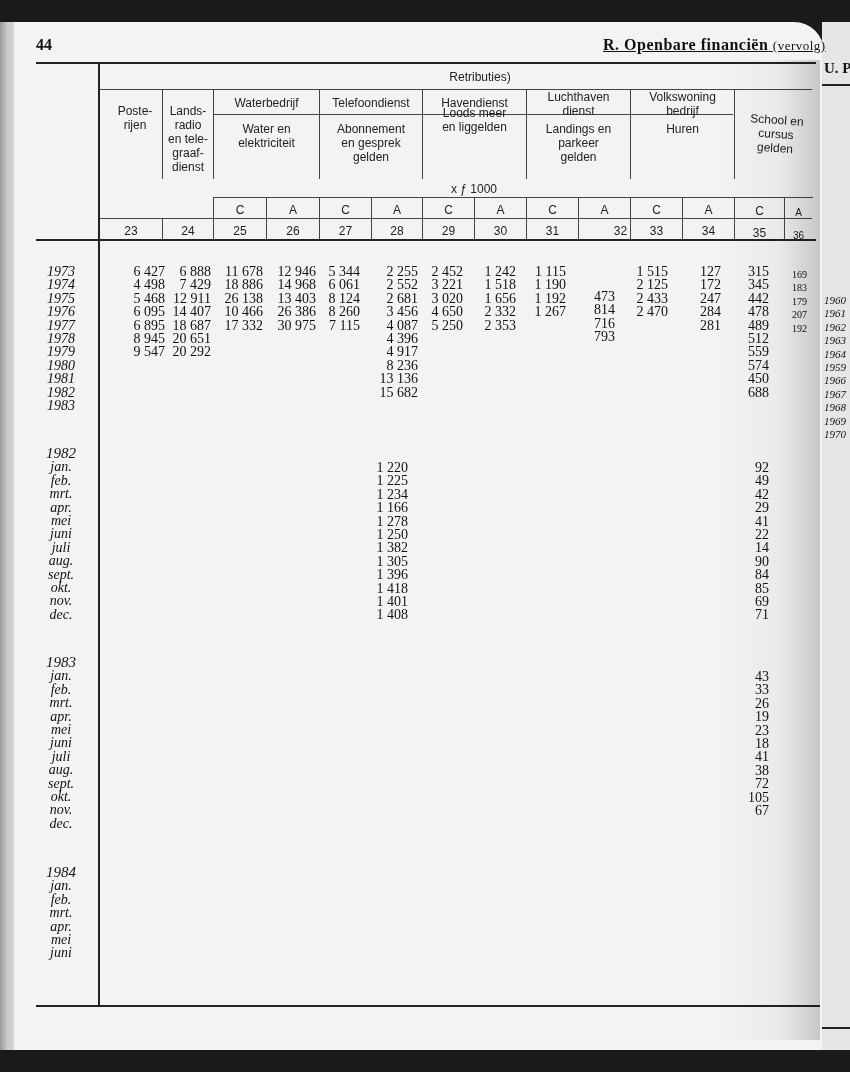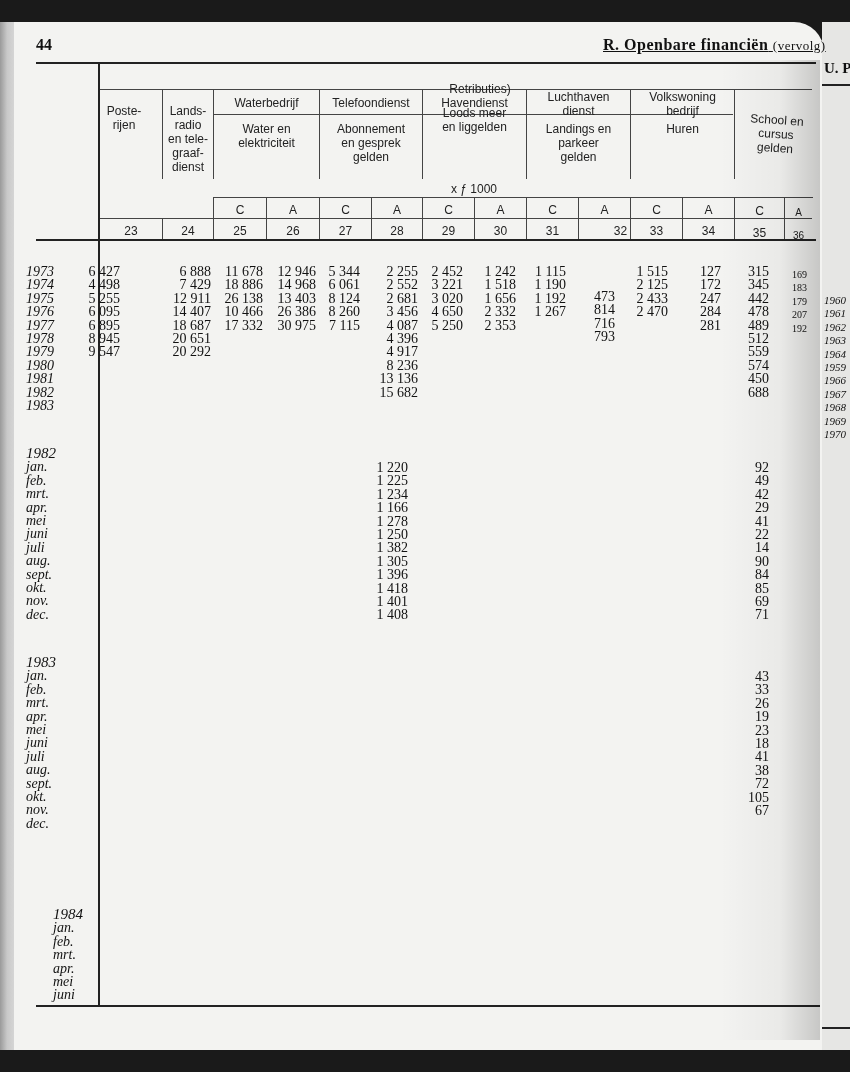--- a/index.html
+++ b/index.html
@@ -38,21 +38,21 @@
   .rule { position: absolute; background: #222; }
   .thin { position: absolute; background: #444; }
 
   .hdr {
     position: absolute; font-family: "Liberation Sans", sans-serif; font-size: 12px;
     text-align: center; line-height: 14px; color: #222;
   }
   .num-hdr { font-size: 12px; }
 
   .stub { position: absolute; left: 26px; width: 70px; font-style: italic; font-size: 14px; line-height: 13.4px; }
-  .stub div { height: 13.4px; }
+  .stub div { height: 13.4px; text-align: center; }
   .stub .yr { font-size: 15px; }
 
   .col { position: absolute; font-size: 14px; line-height: 13.4px; text-align: right; white-space: pre; }
   .col div { height: 13.4px; }
   .col.small { font-size: 10px; font-family: "Liberation Serif", serif; }
 </style>
 </head>
 <body>
 
 <div class="page-edge"></div>
@@ -106,23 +106,23 @@
 <div class="thin" style="left:526px; top:89px; width:1px; height:90px;"></div>
 <div class="thin" style="left:526px; top:197px; width:1px; height:42px;"></div>
 <div class="thin" style="left:578px; top:197px; width:1px; height:42px;"></div>
 <div class="thin" style="left:630px; top:89px; width:1px; height:90px;"></div>
 <div class="thin" style="left:630px; top:197px; width:1px; height:42px;"></div>
 <div class="thin" style="left:682px; top:197px; width:1px; height:42px;"></div>
 <div class="thin" style="left:734px; top:89px; width:1px; height:90px;"></div>
 <div class="thin" style="left:734px; top:197px; width:1px; height:42px;"></div>
 <div class="thin" style="left:784px; top:197px; width:1px; height:42px;"></div>
 
-<div class="hdr" style="left:400px; top:82px; width:160px;">Retributies)</div>
-
-<div class="hdr" style="left:93px; top:104px; width:62px; white-space:pre;">Poste-
+<div class="hdr" style="left:400px; top:70px; width:160px;">Retributies)</div>
+
+<div class="hdr" style="left:104px; top:104px; width:62px; white-space:pre;">Poste-
 rijen</div>
 <div class="hdr" style="left:163px; top:104px; width:50px; white-space:pre;">Lands-
 radio
 en tele-
 graaf-
 dienst</div>
 
 <div class="hdr" style="left:214px; top:96px; width:105px;">Waterbedrijf</div>
 <div class="hdr" style="left:214px; top:122px; width:105px; white-space:pre;">Water en
 elektriciteit</div>
@@ -216,31 +216,31 @@
     <div>apr.</div>
     <div>mei</div>
     <div>juni</div>
     <div>juli</div>
     <div>aug.</div>
     <div>sept.</div>
     <div>okt.</div>
     <div>nov.</div>
     <div>dec.</div>
   </div>
-<div class="stub" id="stub-1984" style="top:908px;margin-left:27px;">
+<div class="stub" id="stub-1984" style="top:866px;">
     <div class="yr">1984</div>
     <div>jan.</div>
     <div>feb.</div>
     <div>mrt.</div>
     <div>apr.</div>
     <div>mei</div>
     <div>juni</div>
   </div>
 
-<div class="col" id="a-c23" style="right: 730px; top: 265px;"><div>6 427</div><div>4 498</div><div>5 255</div><div>6 095</div><div>6 895</div><div>8 945</div><div>9 547</div><div></div><div></div><div></div><div></div></div>
+<div class="col" id="a-c23" style="right: 685px; top: 265px;"><div>6 427</div><div>4 498</div><div>5 468</div><div>6 095</div><div>6 895</div><div>8 945</div><div>9 547</div><div></div><div></div><div></div><div></div></div>
 <div class="col" id="a-c24" style="right: 639px; top: 265px;"><div>6 888</div><div>7 429</div><div>12 911</div><div>14 407</div><div>18 687</div><div>20 651</div><div>20 292</div><div></div><div></div><div></div><div></div></div>
 <div class="col" id="a-c25" style="right: 587px; top: 265px;"><div>11 678</div><div>18 886</div><div>26 138</div><div>10 466</div><div>17 332</div><div></div><div></div><div></div><div></div><div></div><div></div></div>
 <div class="col" id="a-c26" style="right: 534px; top: 265px;"><div>12 946</div><div>14 968</div><div>13 403</div><div>26 386</div><div>30 975</div><div></div><div></div><div></div><div></div><div></div><div></div></div>
 <div class="col" id="a-c27" style="right: 490px; top: 265px;"><div>5 344</div><div>6 061</div><div>8 124</div><div>8 260</div><div>7 115</div><div></div><div></div><div></div><div></div><div></div><div></div></div>
 <div class="col" id="a-c28" style="right: 432px; top: 265px;"><div>2 255</div><div>2 552</div><div>2 681</div><div>3 456</div><div>4 087</div><div>4 396</div><div>4 917</div><div>8 236</div><div>13 136</div><div>15 682</div><div></div></div>
 <div class="col" id="a-c29" style="right: 387px; top: 265px;"><div>2 452</div><div>3 221</div><div>3 020</div><div>4 650</div><div>5 250</div><div></div><div></div><div></div><div></div><div></div><div></div></div>
 <div class="col" id="a-c30" style="right: 334px; top: 265px;"><div>1 242</div><div>1 518</div><div>1 656</div><div>2 332</div><div>2 353</div><div></div><div></div><div></div><div></div><div></div><div></div></div>
 <div class="col" id="a-c31" style="right: 284px; top: 265px;"><div>1 115</div><div>1 190</div><div>1 192</div><div>1 267</div><div></div><div></div><div></div><div></div><div></div><div></div><div></div></div>
 <div class="col" id="a-c32" style="right: 235px; top: 265px; margin-top: 25px;"><div>473</div><div>814</div><div>716</div><div>793</div><div></div><div></div><div></div><div></div><div></div><div></div><div></div></div>
 <div class="col" id="a-c33" style="right: 182px; top: 265px;"><div>1 515</div><div>2 125</div><div>2 433</div><div>2 470</div><div></div><div></div><div></div><div></div><div></div><div></div><div></div></div>

